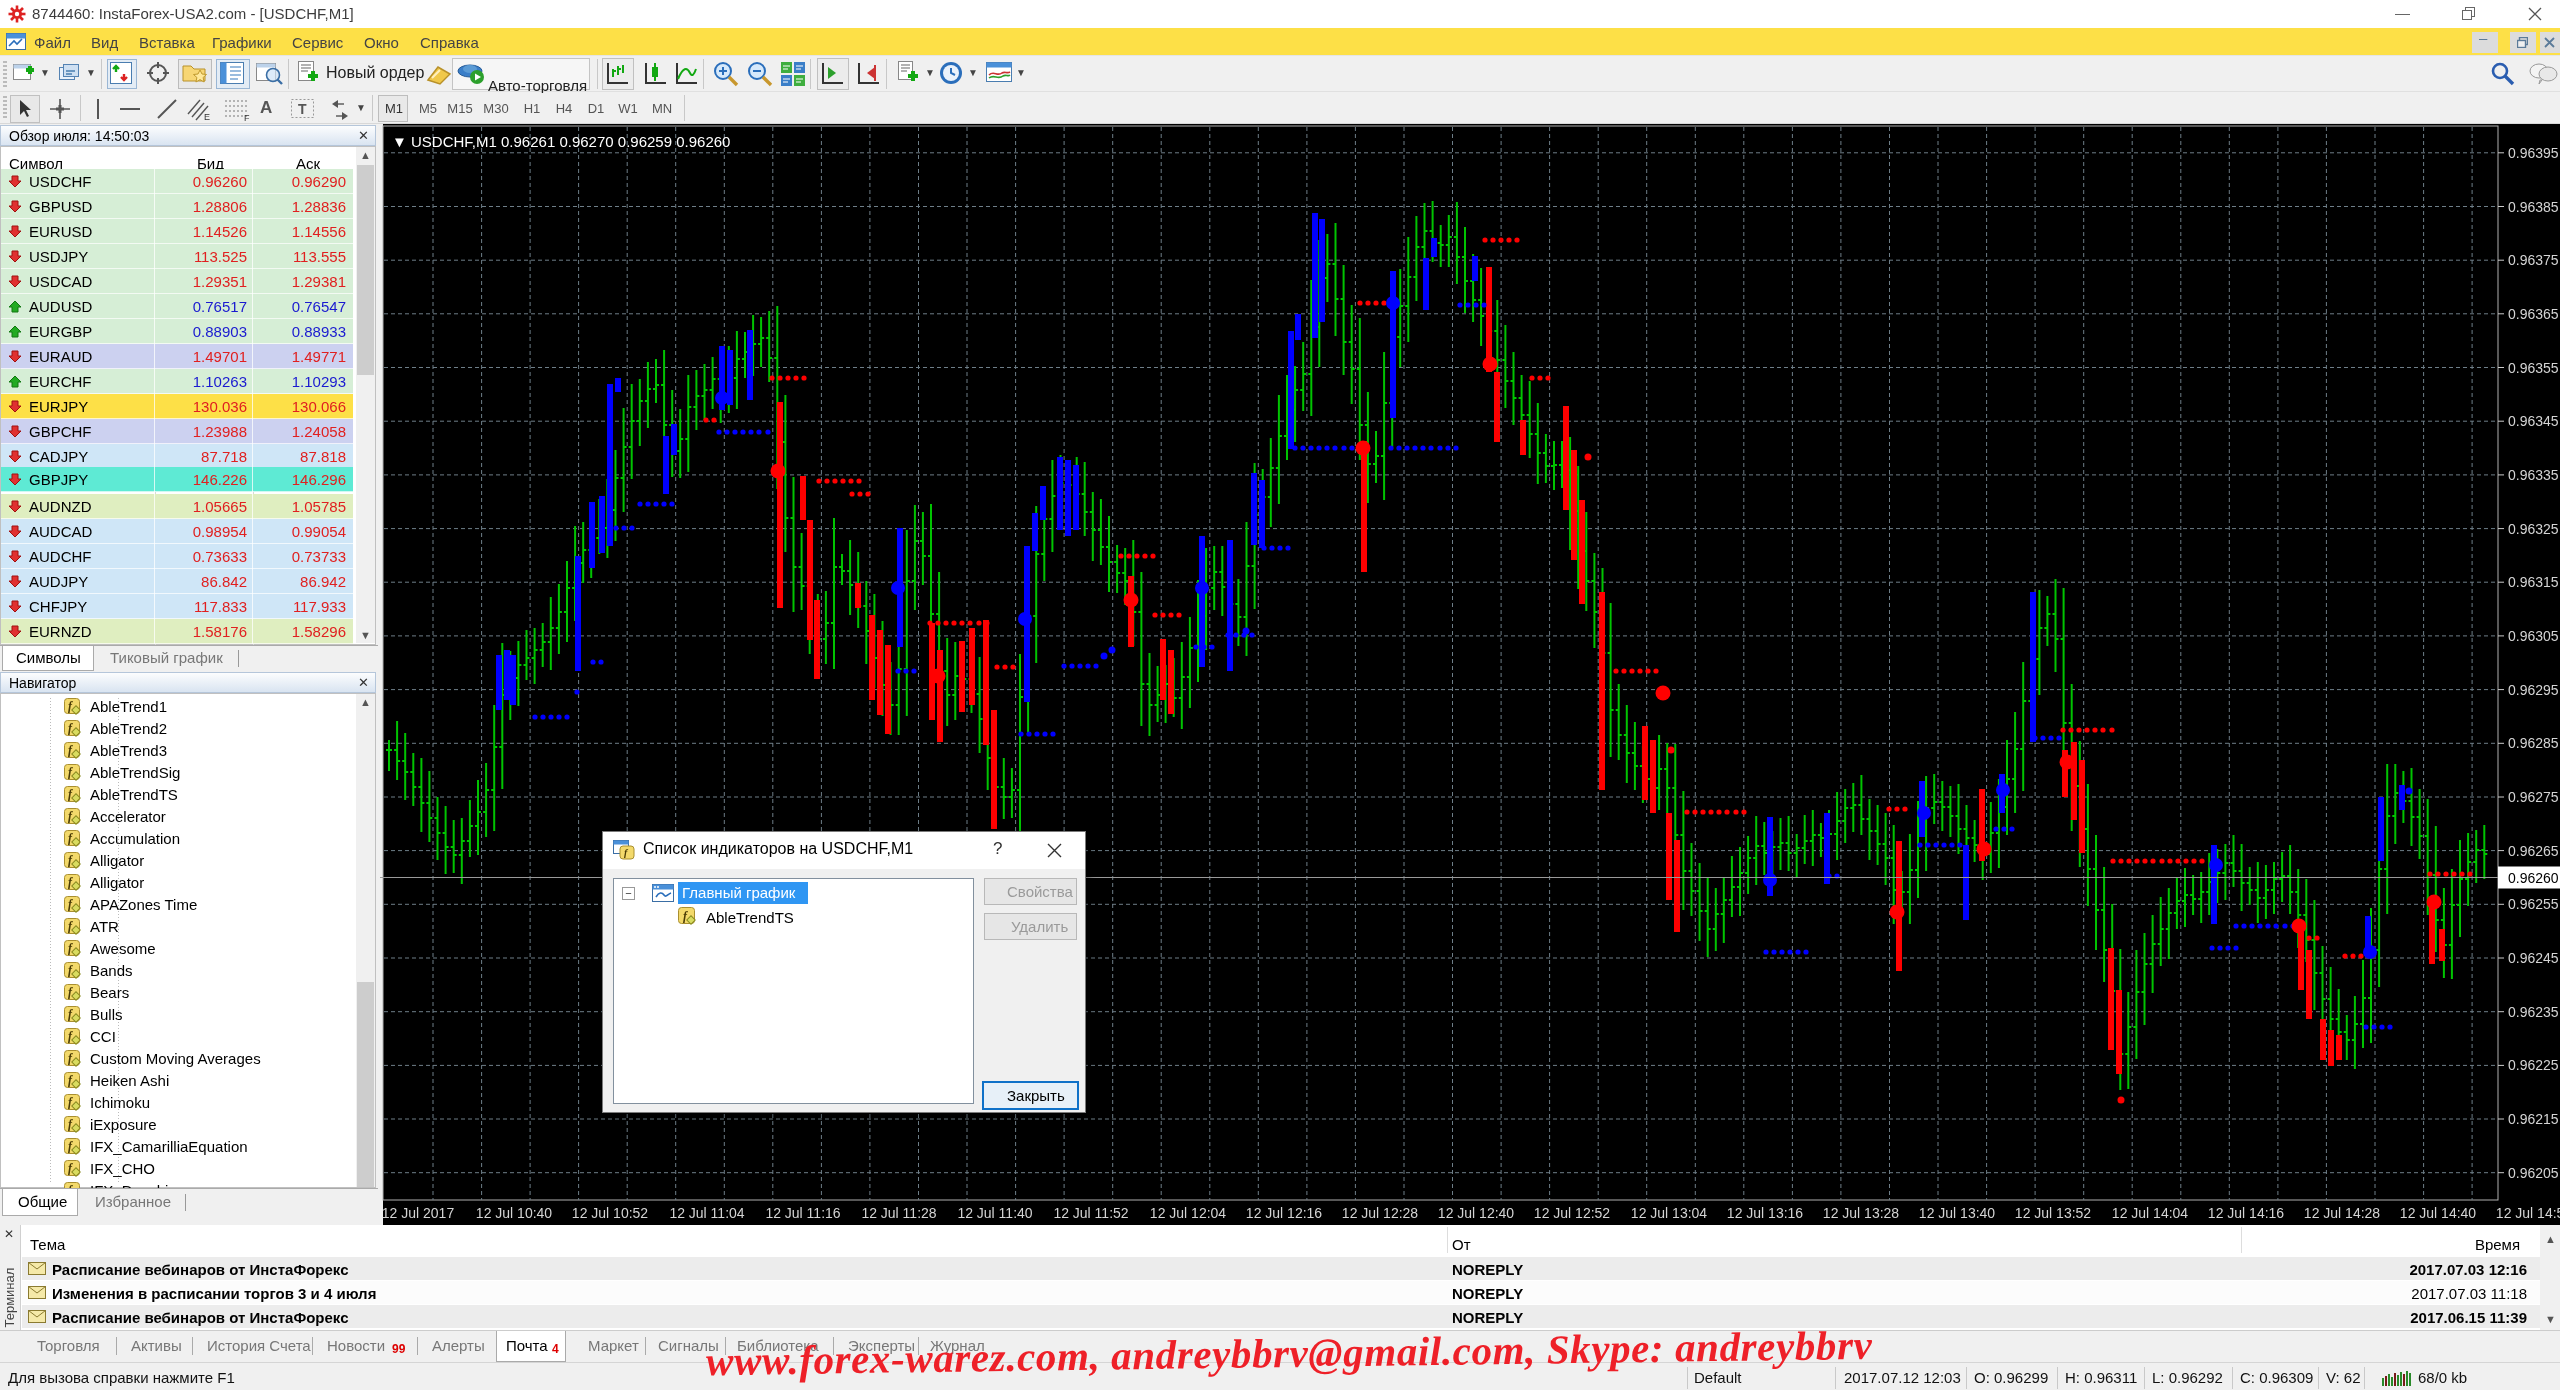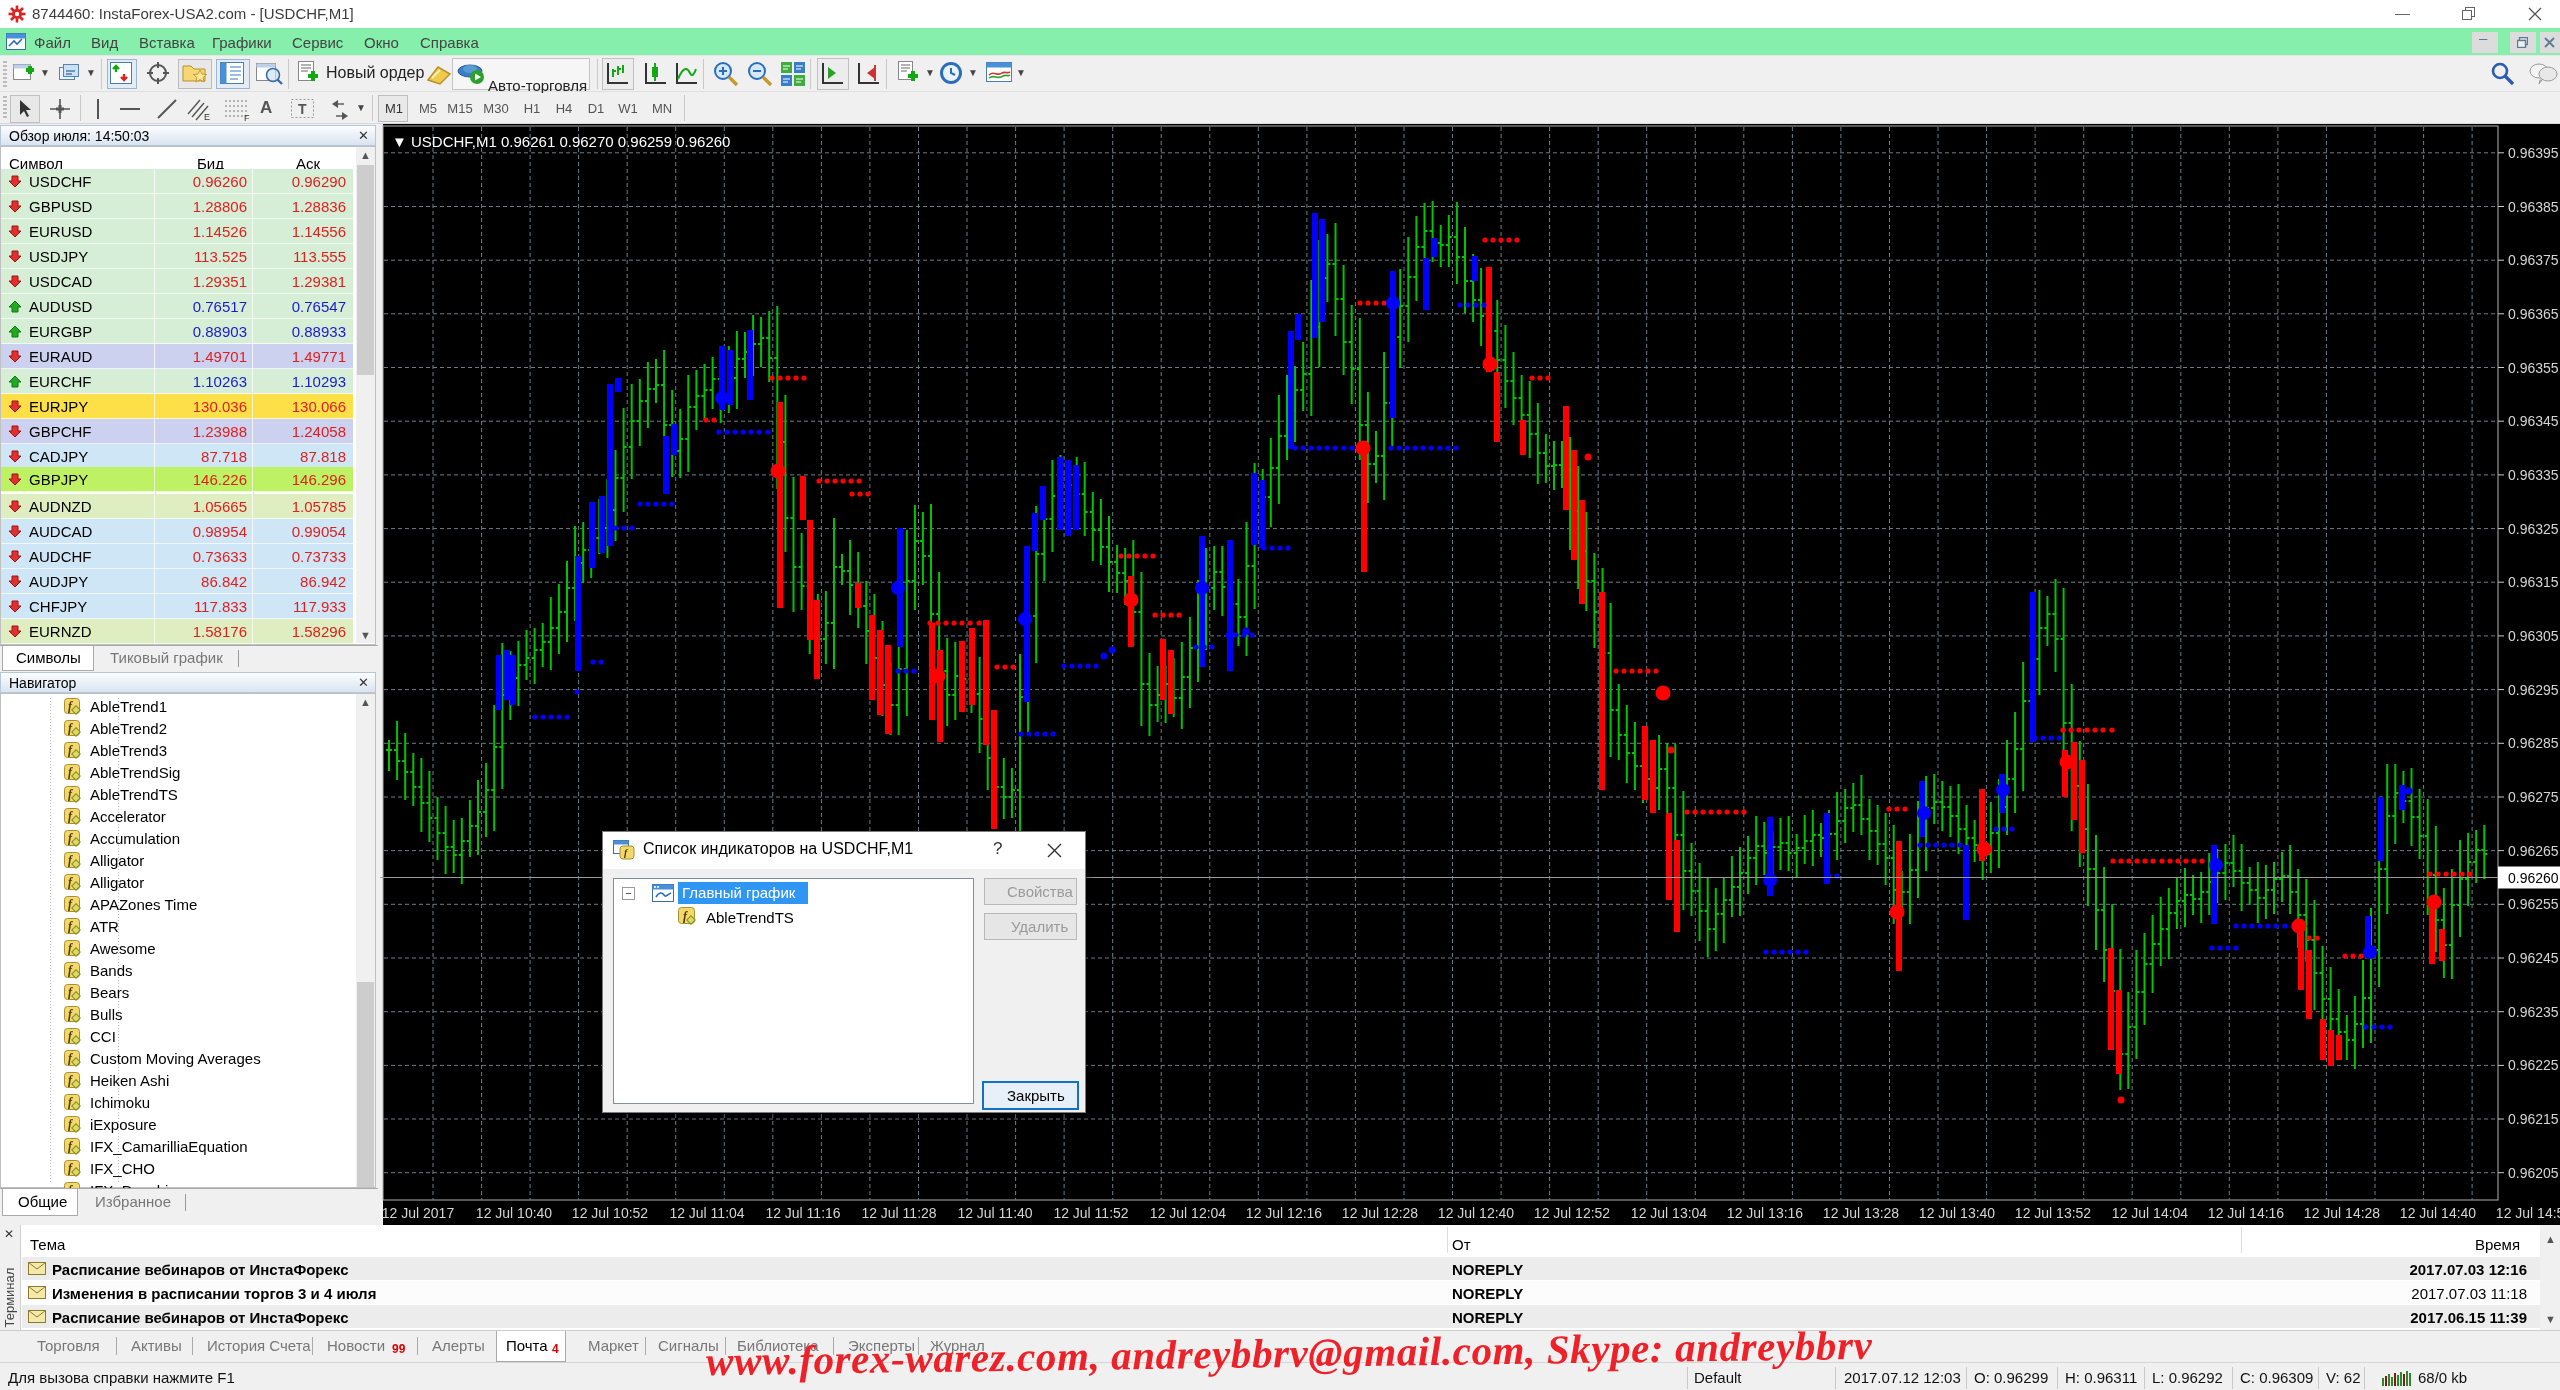--- a/index.html
+++ b/index.html
@@ -35,21 +35,21 @@
   <span style="position:absolute;left:2395px;top:4px;font-size:15px;color:#666">—</span>
   <svg width="13" height="13" style="position:absolute;left:2462px;top:7px">
       <rect x="3.5" y="0.5" width="9" height="9" fill="none" stroke="#666"></rect>
       <rect x="0.5" y="3.5" width="9" height="9" fill="#fff" stroke="#666"></rect>
     </svg>
   <svg width="14" height="14" style="position:absolute;left:2528px;top:7px">
       <path d="M1 1 L13 13 M13 1 L1 13" stroke="#555" stroke-width="1.3"></path>
     </svg>
 </div>
 
-<div class="abs" style="left:0;top:28px;width:2560px;height:28px;background:#86efac;border-bottom:1px solid #e5e5e5">
+<div class="abs" style="left:0;top:28px;width:2560px;height:28px;background:#fde047;border-bottom:1px solid #e5e5e5">
   <svg width="20" height="18" style="position:absolute;left:6px;top:5px">
       <rect x="0.5" y="0.5" width="19" height="16" fill="#fff" stroke="#3a6ea5"></rect>
       <rect x="0.5" y="0.5" width="19" height="5" fill="#4a90d9"></rect>
       <path d="M3 13 L8 8 L11 11 L16 6" stroke="#2a6ebb" stroke-width="1.6" fill="none"></path>
     </svg>
   <span class="menu" style="left:34px">Файл</span>
   <span class="menu" style="left:91px">Вид</span>
   <span class="menu" style="left:139px">Вставка</span>
   <span class="menu" style="left:212px">Графики</span>
   <span class="menu" style="left:292px">Сервис</span>
@@ -370,21 +370,21 @@
       <span class="mwask" style="color:#e02020">1.24058</span>
     </div>
 <div class="mwrow" style="top:320px;background:#cfe6f7">
 <svg width="16" height="17" style="position:absolute;left:6px;top:4px">
         <polygon points="8,14 2,8 5,8 5,3 11,3 11,8 14,8" fill="#e03030" stroke="#a01010"></polygon>
       </svg>
 <span class="mwsym">CADJPY</span>
       <span class="mwbid" style="color:#e02020">87.718</span>
       <span class="mwask" style="color:#e02020">87.818</span>
     </div>
-<div class="mwrow" style="top:343px;background:#bef264">
+<div class="mwrow" style="top:343px;background:#5eead4">
 <svg width="16" height="17" style="position:absolute;left:6px;top:4px">
         <polygon points="8,14 2,8 5,8 5,3 11,3 11,8 14,8" fill="#e03030" stroke="#a01010"></polygon>
       </svg>
 <span class="mwsym">GBPJPY</span>
       <span class="mwbid" style="color:#e02020">146.226</span>
       <span class="mwask" style="color:#e02020">146.296</span>
     </div>
 <div class="mwrow" style="top:370px;background:#dfeec0">
 <svg width="16" height="17" style="position:absolute;left:6px;top:4px">
         <polygon points="8,14 2,8 5,8 5,3 11,3 11,8 14,8" fill="#e03030" stroke="#a01010"></polygon>

